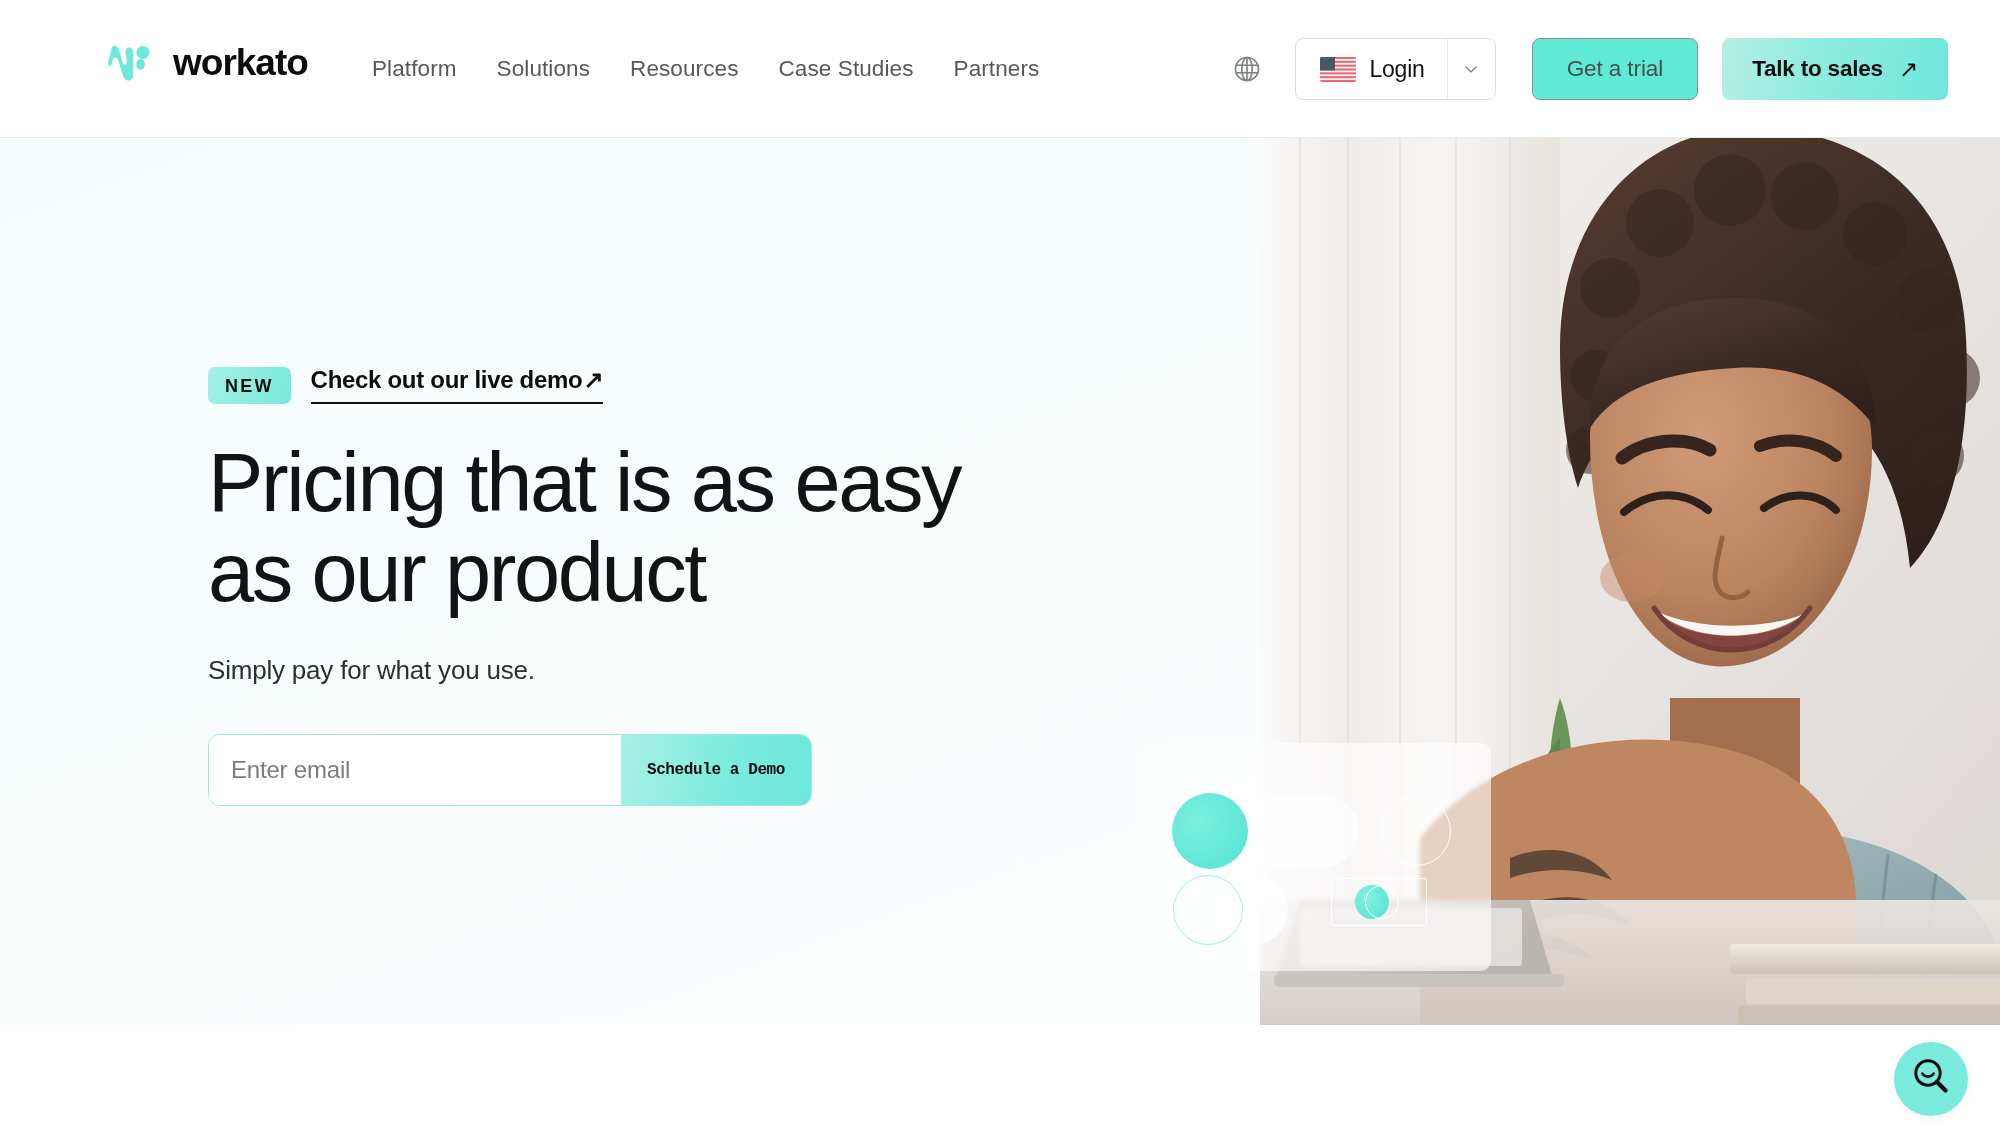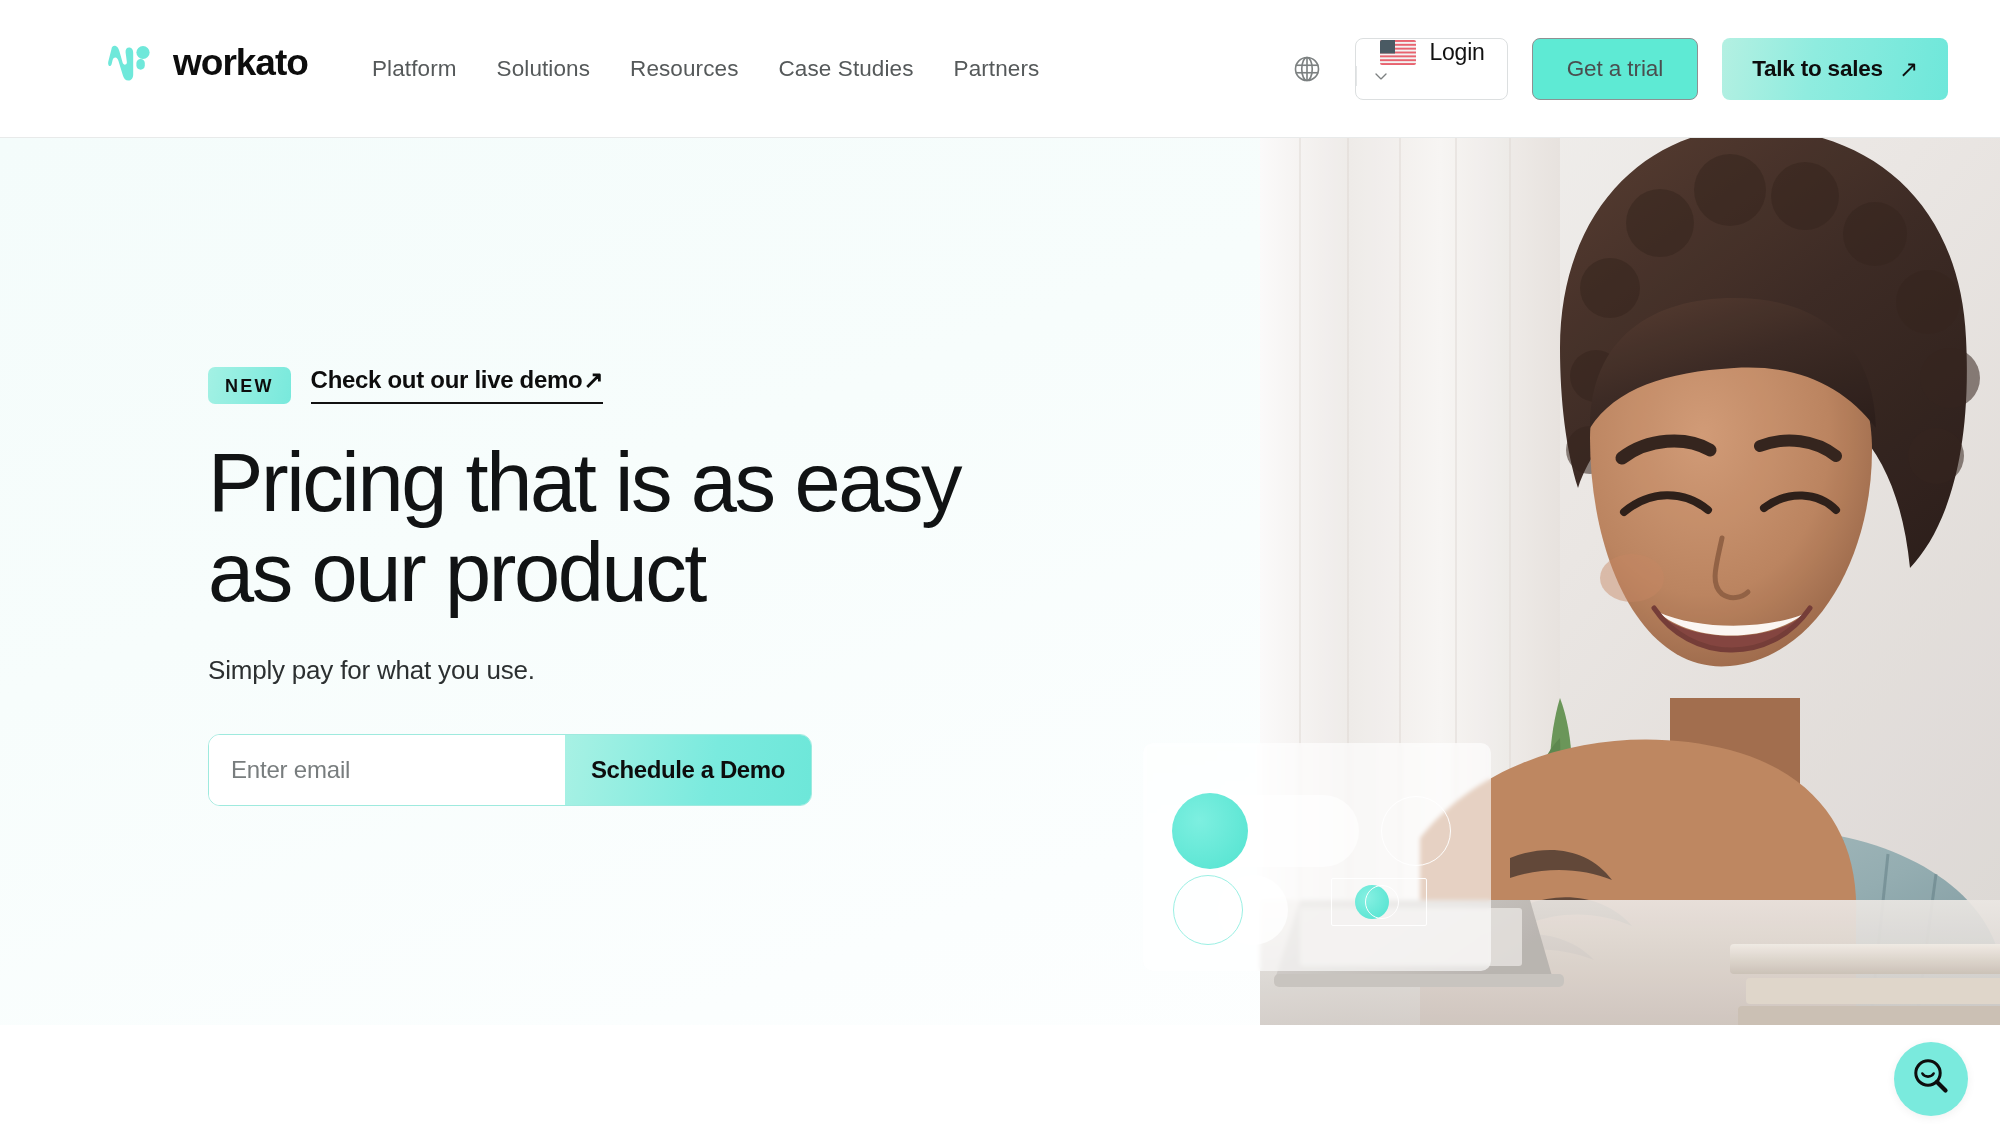--- a/index.html
+++ b/index.html
@@ -89,22 +89,21 @@
   }
 
   .login-group {
     display: flex;
     align-items: stretch;
     height: 62px;
     border: 1px solid #dcdfe0;
     border-radius: 8px;
     background: #fff;
     overflow: hidden;
-    margin-right: 24px;
-    flex-direction: column;
+    margin-right: 36px;
   }
   .login-main {
     display: flex; align-items: center; gap: 13px;
     padding: 0 22px 0 24px;
     cursor: pointer;
   }
   .flag {
     width: 36px; height: 25px;
     border-radius: 2px;
     display: block;
@@ -248,26 +247,26 @@
     color: #111;
     padding: 0 22px;
     font-family: "Liberation Sans", sans-serif;
     letter-spacing: -0.2px;
   }
   .email-input::placeholder { color: #787d7e; }
   .btn-demo {
     border: none;
     padding: 0 26px;
     background: linear-gradient(100deg, #a8f1e4 0%, #7aeade 60%, #6de7d9 100%);
-    font-size: 24px;
+    font-size: 16px;
     font-weight: 700;
     color: #0d0d0d;
     cursor: pointer;
     white-space: nowrap;
-    font-family: Liberation Sans, sans-serif;
+    font-family: Liberation Mono, monospace;
     letter-spacing: -0.4px;
   }
 
   
   .toggle-card {
     position: absolute;
     left: 1143px;
     top: 605px;
     width: 348px;
     height: 228px;

